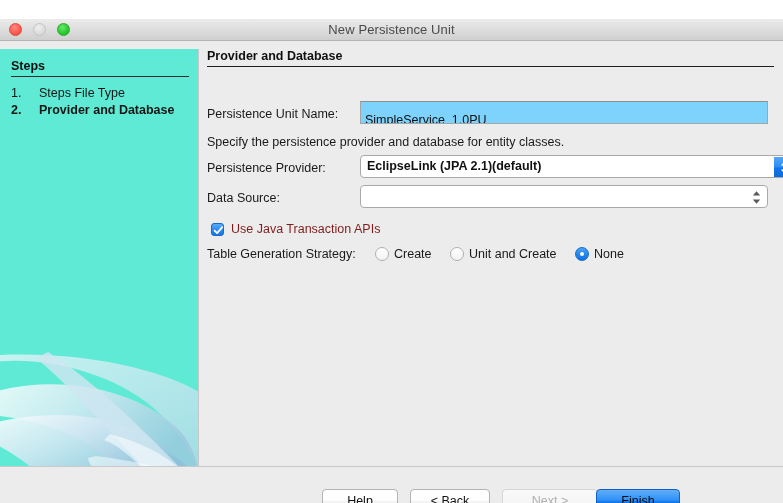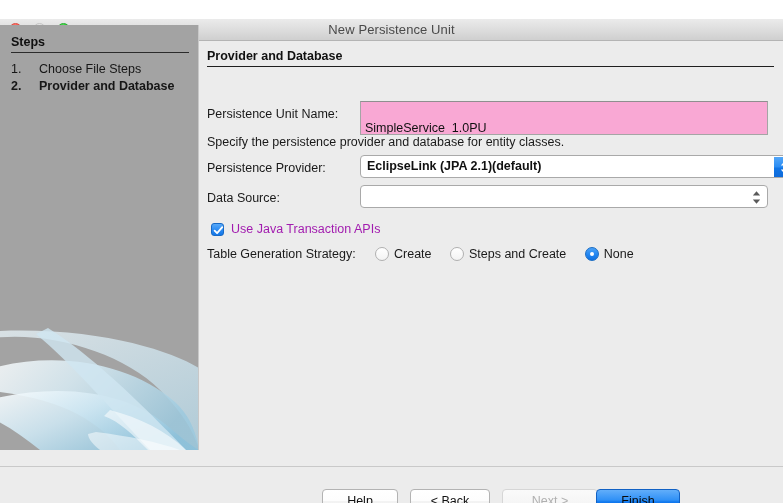--- a/index.html
+++ b/index.html
@@ -62,24 +62,24 @@
   }
   .traffic-max {
     left: 57px;
     background: radial-gradient(circle at 40% 32%, #6ce86c 0%, #2ccb34 55%, #17b124 100%);
     border: 1px solid #23ad2c;
   }
 
   
   .sidebar {
     position: absolute;
-    left: 0; top: 6px;
+    left: 0; top: 30px;
     width: 199px;
     height: 425px;
-    background: #a3a3a3;
+    background: #5eead4;
     border-right: 1px solid #c8c8c8;
     box-sizing: border-box;
     overflow: hidden;
   }
   .steps-title {
     position: absolute;
     left: 11px; top: 10px;
     width: 178px;
     font-size: 12.5px;
     font-weight: bold;
@@ -158,28 +158,28 @@
   .lbl-provider { left: 8px; top: 119px; }
   .lbl-datasrc  { left: 8px; top: 149px; }
   .lbl-strategy { left: 8px; top: 205px; }
 
   .textfield {
     position: absolute;
     left: 161px;
     top: 60px;
     width: 408px;
     height: 23px;
-    background: #f9a8d4;
+    background: #7dd3fc;
     border: 1px solid #a5a5a5;
     border-top-color: #8f8f8f;
     box-sizing: border-box;
     font-size: 12.5px;
     color: #111111;
     line-height: 21px;
-    padding: 16px 4px;
+    padding: 8px 4px;
     overflow: hidden;
     white-space: nowrap;
   }
 
   .combo {
     position: absolute;
     height: 23px;
     background: #ffffff;
     border: 1px solid #a9a9a9;
     border-radius: 4px;
@@ -250,21 +250,21 @@
     background: linear-gradient(to bottom, #58a9f8 0%, #2f8df3 50%, #1376e7 100%);
     border: 1px solid #1769c6;
     box-sizing: border-box;
   }
   .checkbox svg { position: absolute; left: 1px; top: 1px; }
   .checkrow-label {
     position: absolute;
     left: 24px;
     top: 0px;
     font-size: 12.5px;
-    color: #a21caf;
+    color: #7f1d1d;
     line-height: 17px;
     white-space: nowrap;
   }
 
   
   .radio-group {
     position: absolute;
     left: 176px;
     top: 203px;
     height: 18px;
@@ -352,21 +352,21 @@
     <div class="traffic traffic-max"></div>
     <div class="titlebar-title">New Persistence Unit</div>
   </div>
 
   <div class="sidebar">
     <div class="steps-title">Steps</div>
 
     <div class="steps-list">
       <div class="step-row">
         <span class="step-num">1.</span>
-        <span>Choose File Steps</span>
+        <span>Steps File Type</span>
       </div>
       <div class="step-row current">
         <span class="step-num">2.</span>
         <span>Provider and Database</span>
       </div>
     </div>
 
     <div class="swoosh">
       <svg width="199" height="140" viewBox="0 0 199 140" xmlns="http://www.w3.org/2000/svg">
         <defs>
@@ -447,21 +447,21 @@
     </div>
 
     <div class="lbl lbl-strategy">Table Generation Strategy:</div>
     <div class="radio-group">
       <span class="radio-item">
         <span class="radio-dot"></span>
         <span>Create</span>
       </span>
       <span class="radio-item">
         <span class="radio-dot"></span>
-        <span>Steps and Create</span>
+        <span>Unit and Create</span>
       </span>
       <span class="radio-item selected">
         <span class="radio-dot"></span>
         <span>None</span>
       </span>
     </div>
   </div>
 
   <div class="footer">
     <div class="btn btn-back">&lt; Back</div>

